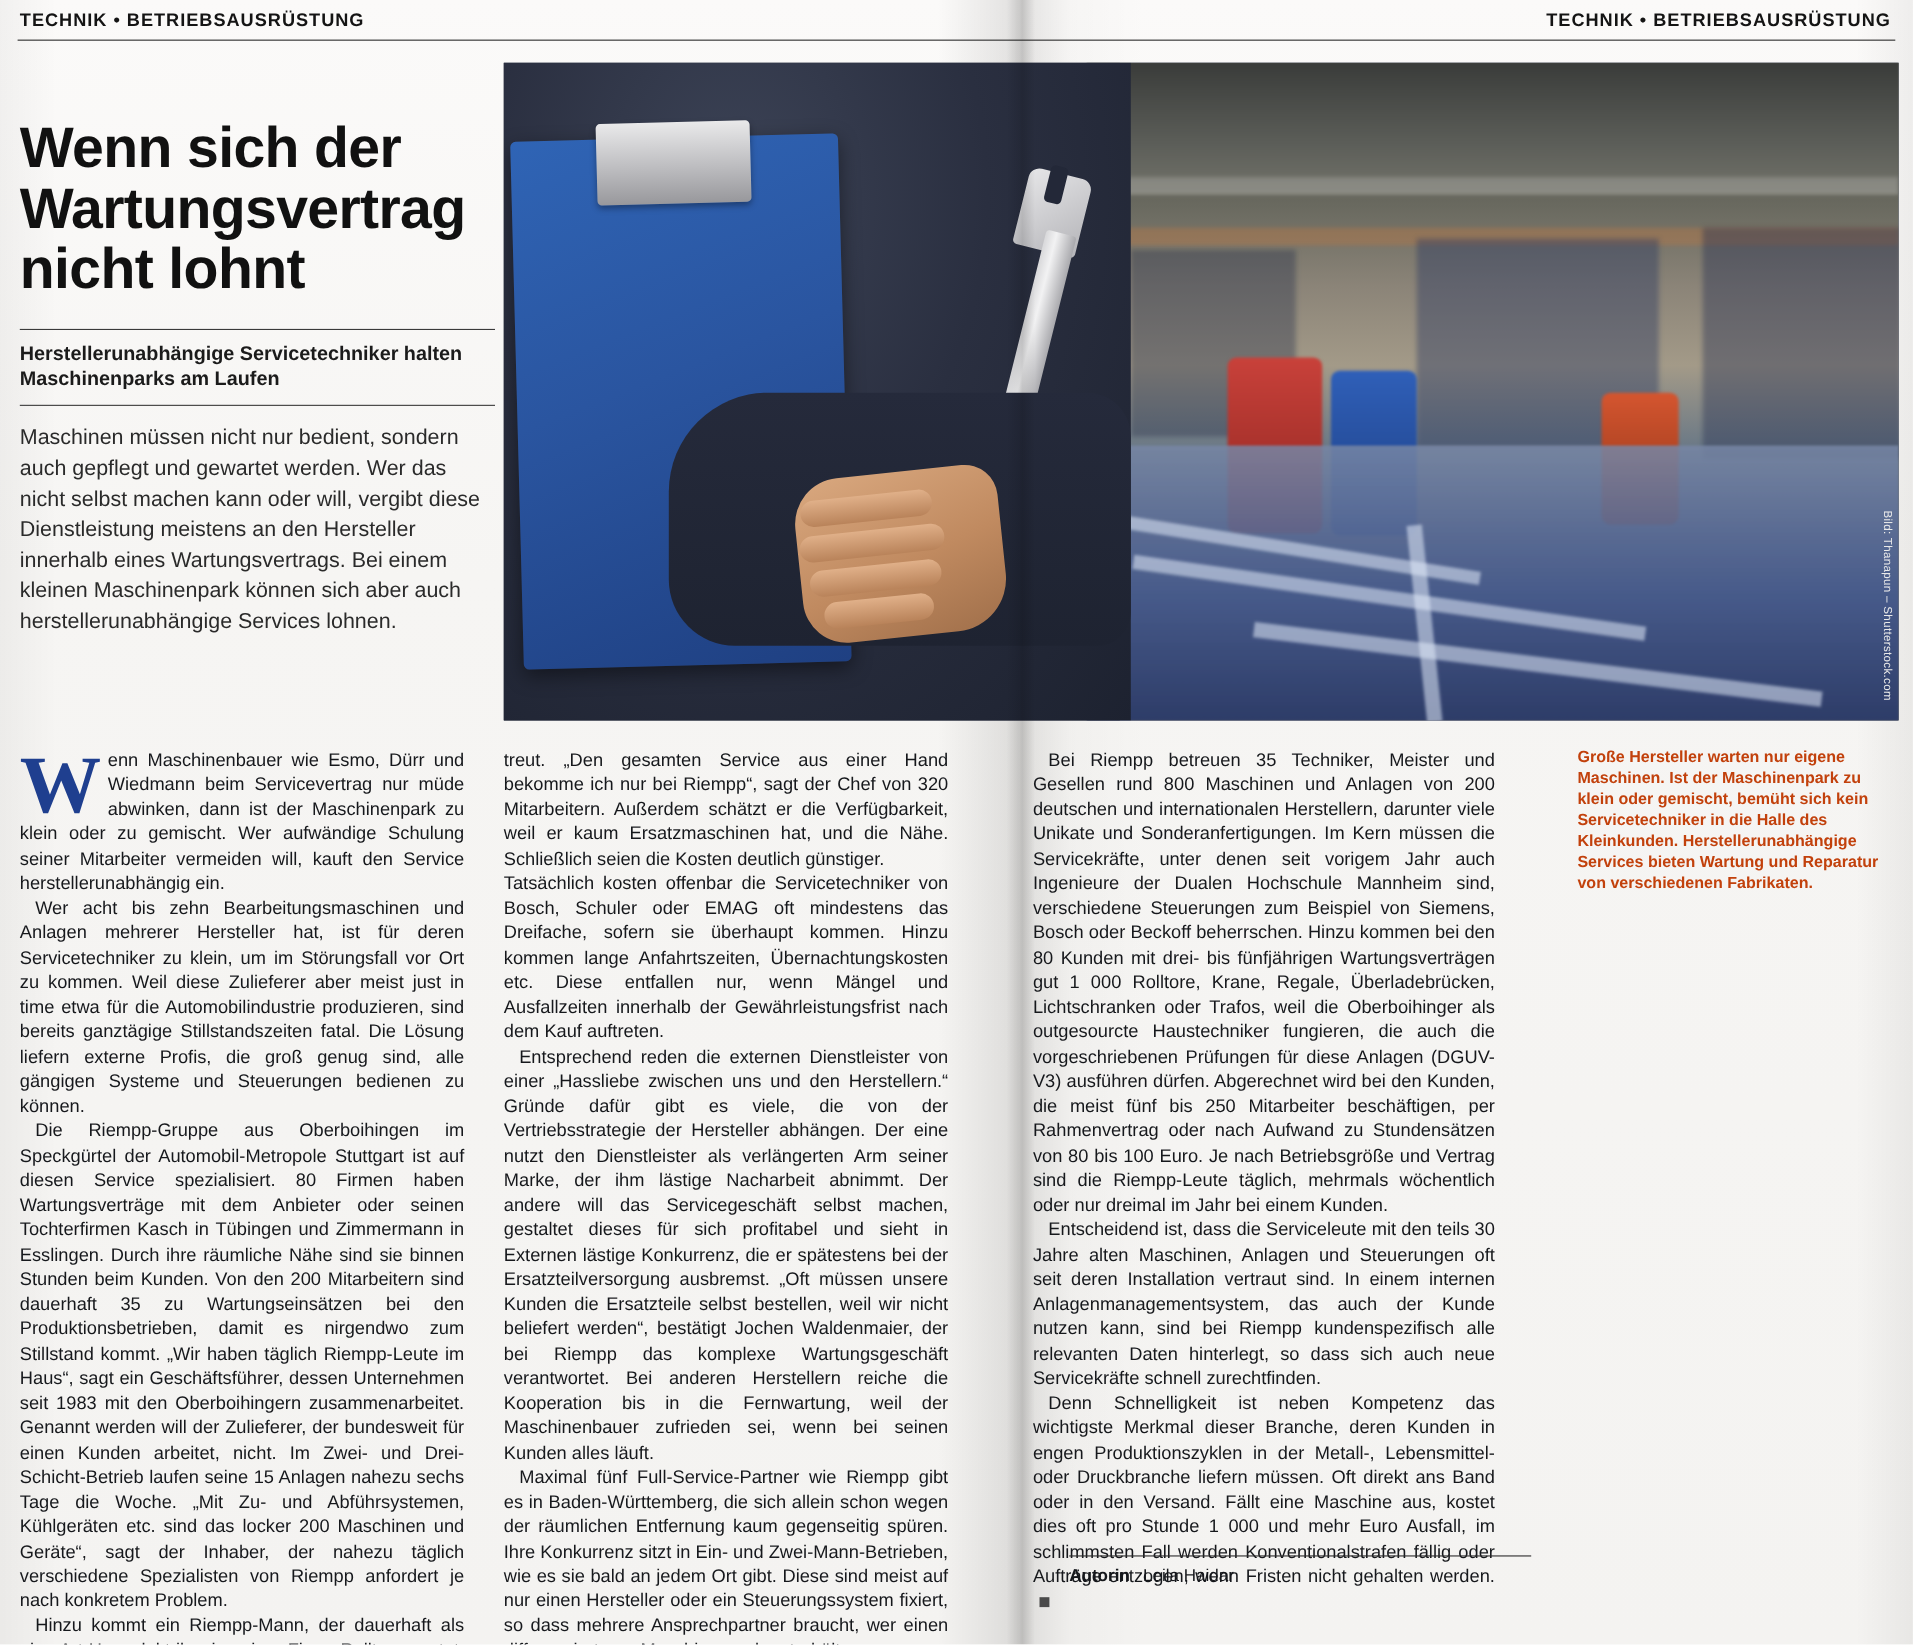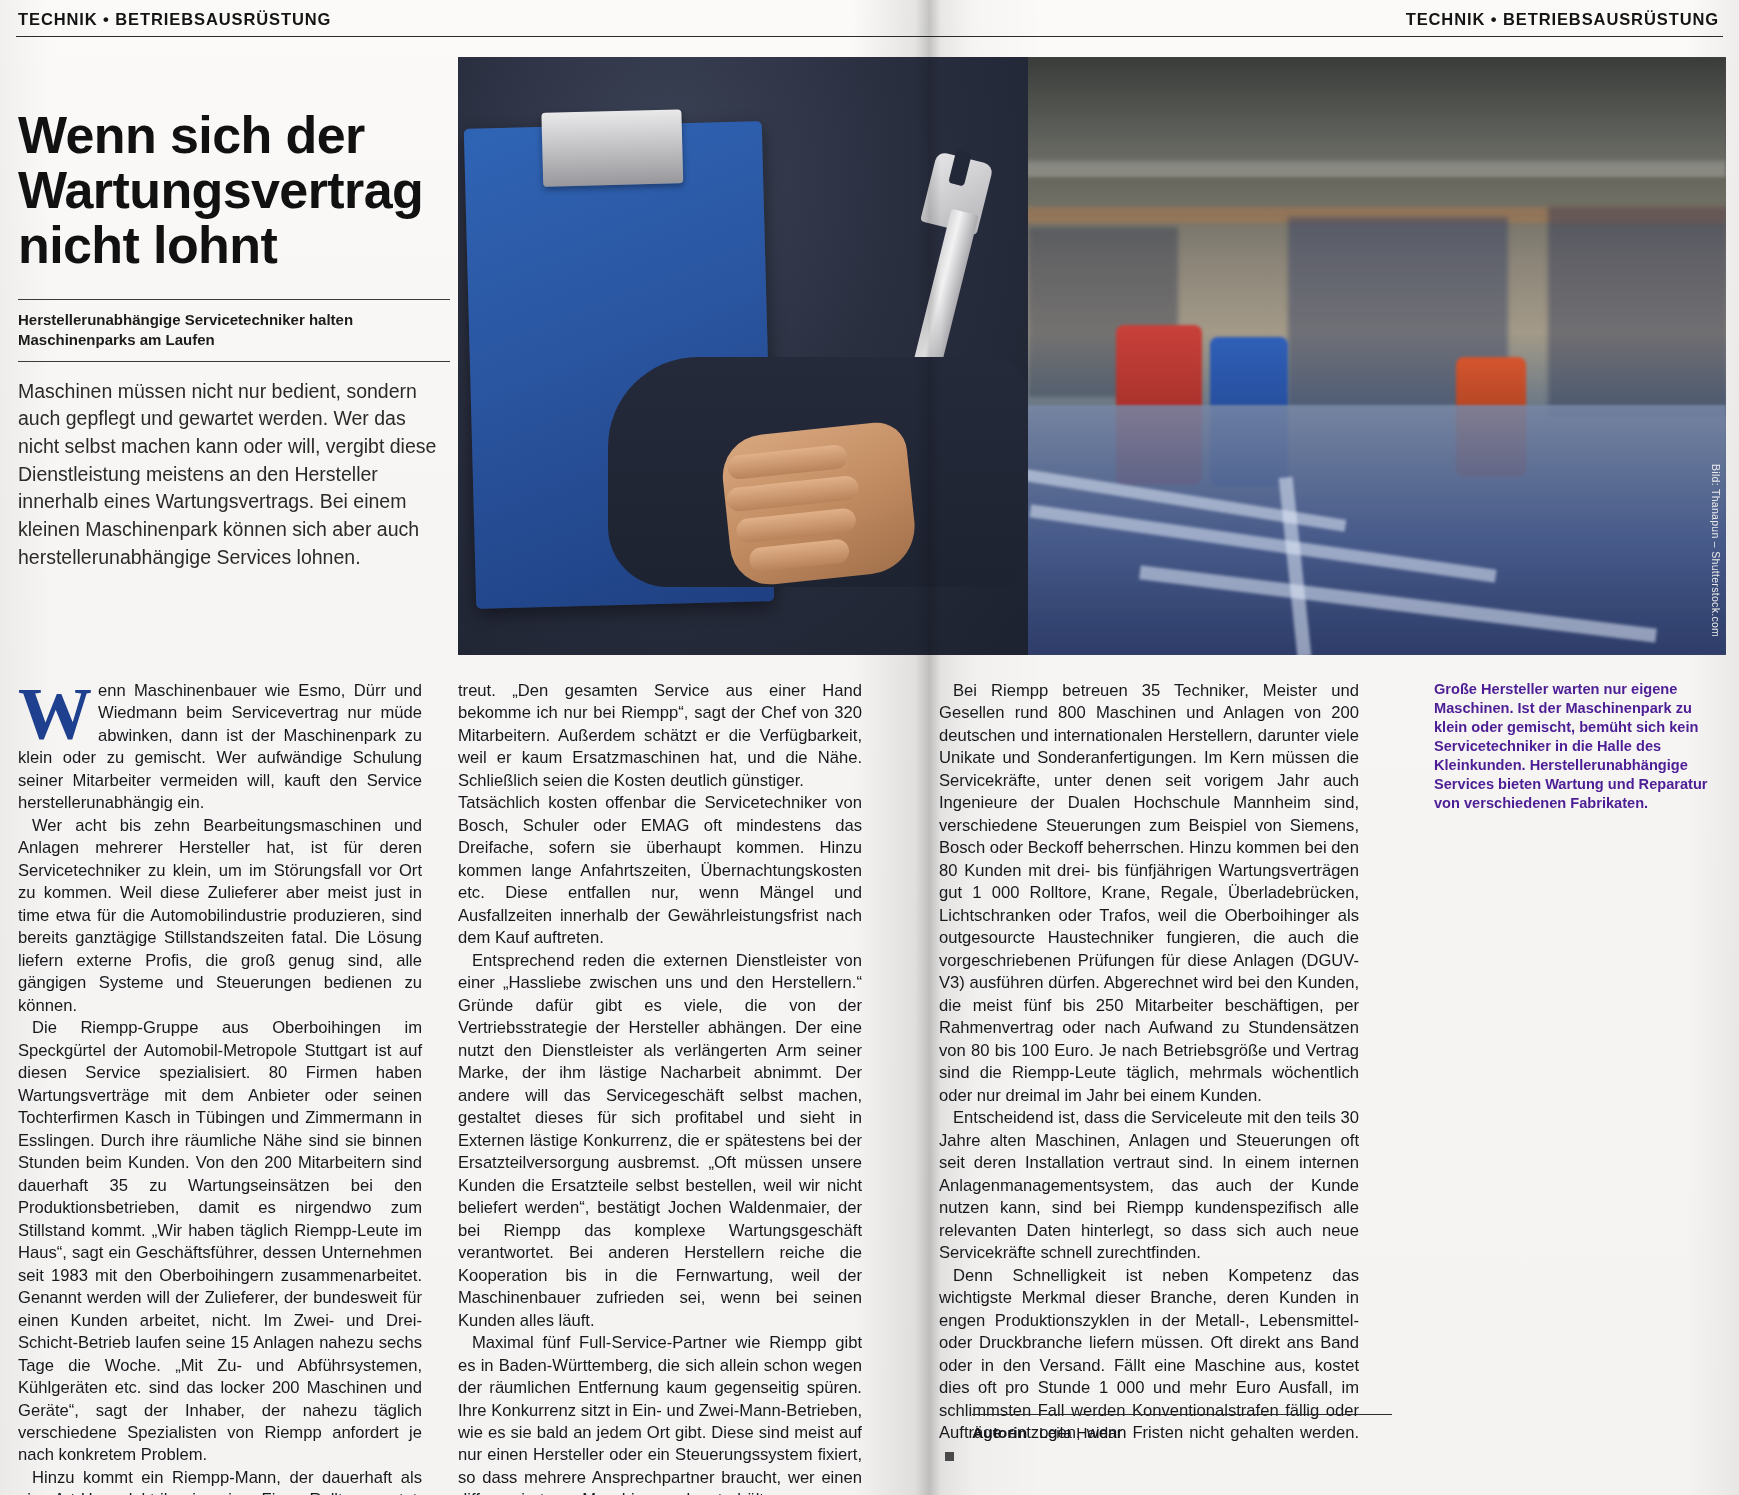--- a/index.html
+++ b/index.html
@@ -61,21 +61,21 @@
     letter-spacing: -0.6px;
     color: #111;
     margin: 0 0 26px 0;
   }
   .rule-thin {
     height: 1px;
     background: #3a3a3a;
     margin: 0 0 10px 0;
   }
   .subhead {
-    font-size: 15px;
+    font-size: 18px;
     line-height: 1.28;
     font-weight: bold;
     color: #1b1b1b;
     margin: 0 0 12px 0;
   }
   .rule-thin2 {
     height: 1px;
     background: #3a3a3a;
     margin: 0 0 16px 0;
   }
@@ -241,21 +241,21 @@
     font-size: 17.5px;
     font-weight: bold;
     color: #15171b;
     margin: 0 0 6px 0;
     text-indent: 0;
   }
   .caption {
     font-size: 14.6px;
     line-height: 1.30;
     font-weight: bold;
-    color: #4c1d95;
+    color: #c2410c;
     text-align: left;
     -webkit-hyphens: auto;
     hyphens: auto;
   }
   .endmark {
     display: inline-block;
     width: 9px; height: 9px;
     background: #4a4a4a;
     margin-left: 6px;
     vertical-align: -1px;

